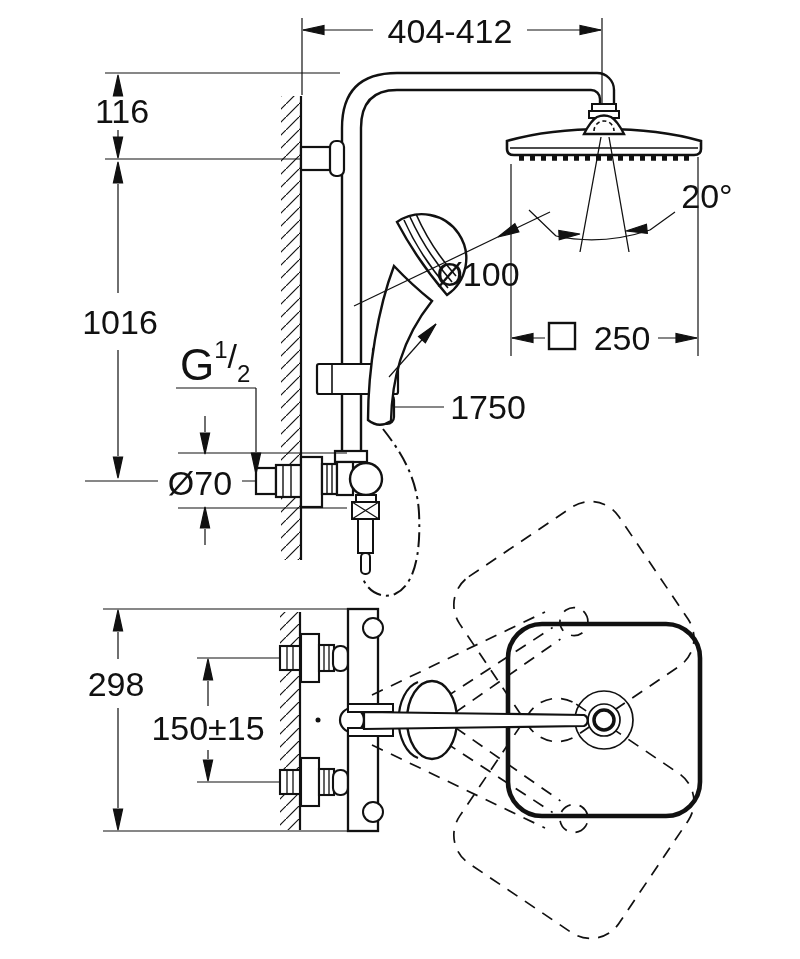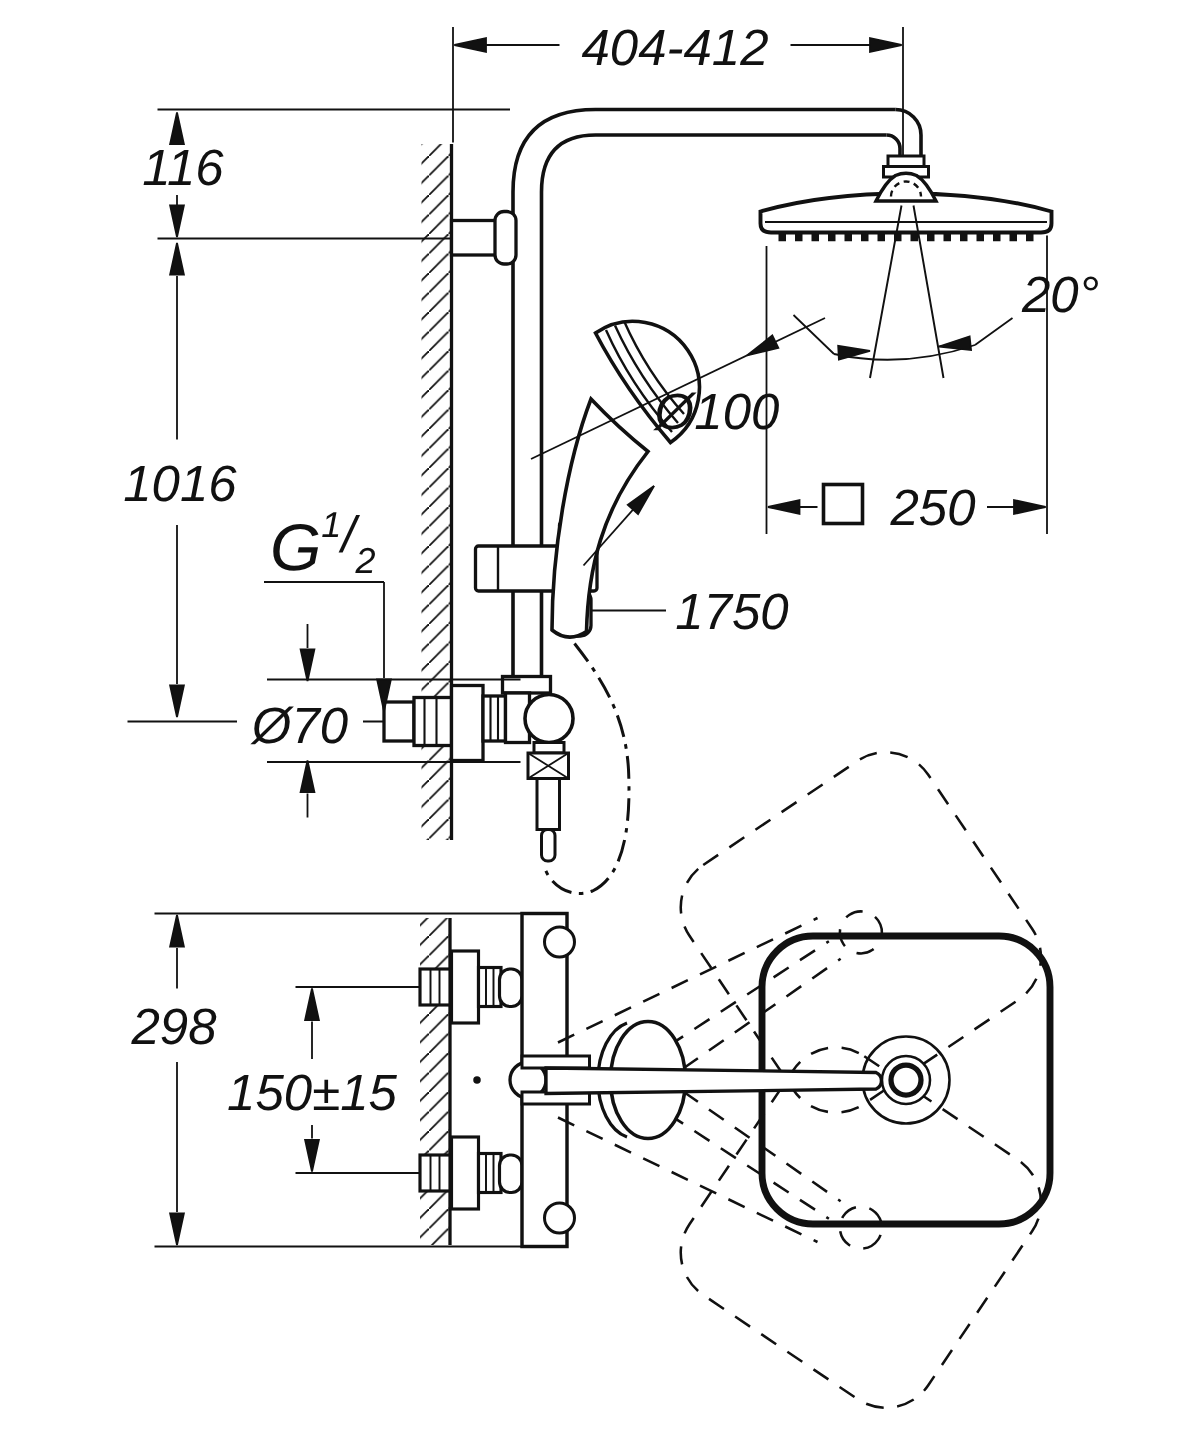--- a/index.html
+++ b/index.html
@@ -1,16 +1,16 @@
 <!DOCTYPE html>
 <html><head>
 <meta charset="utf-8">
 <style>
   html,body{margin:0;padding:0;background:#ffffff;}
-  .page{width:800px;height:959px;background:#fff;position:relative;font-family:"Liberation Sans",sans-serif;font-style:italic;}
+  .page{width:800px;height:959px;background:#fff;position:relative;font-family:"Liberation Sans",sans-serif;}
   svg{display:block;}
   text{font-family:"Liberation Sans",sans-serif;fill:#111;}
   .dimtxt{font-size:34px;}
   .sup{font-size:24px;}
 </style>
 </head>
 <body>
 
 <div class="page">
 <svg width="800" height="959" viewBox="0 0 800 959">

